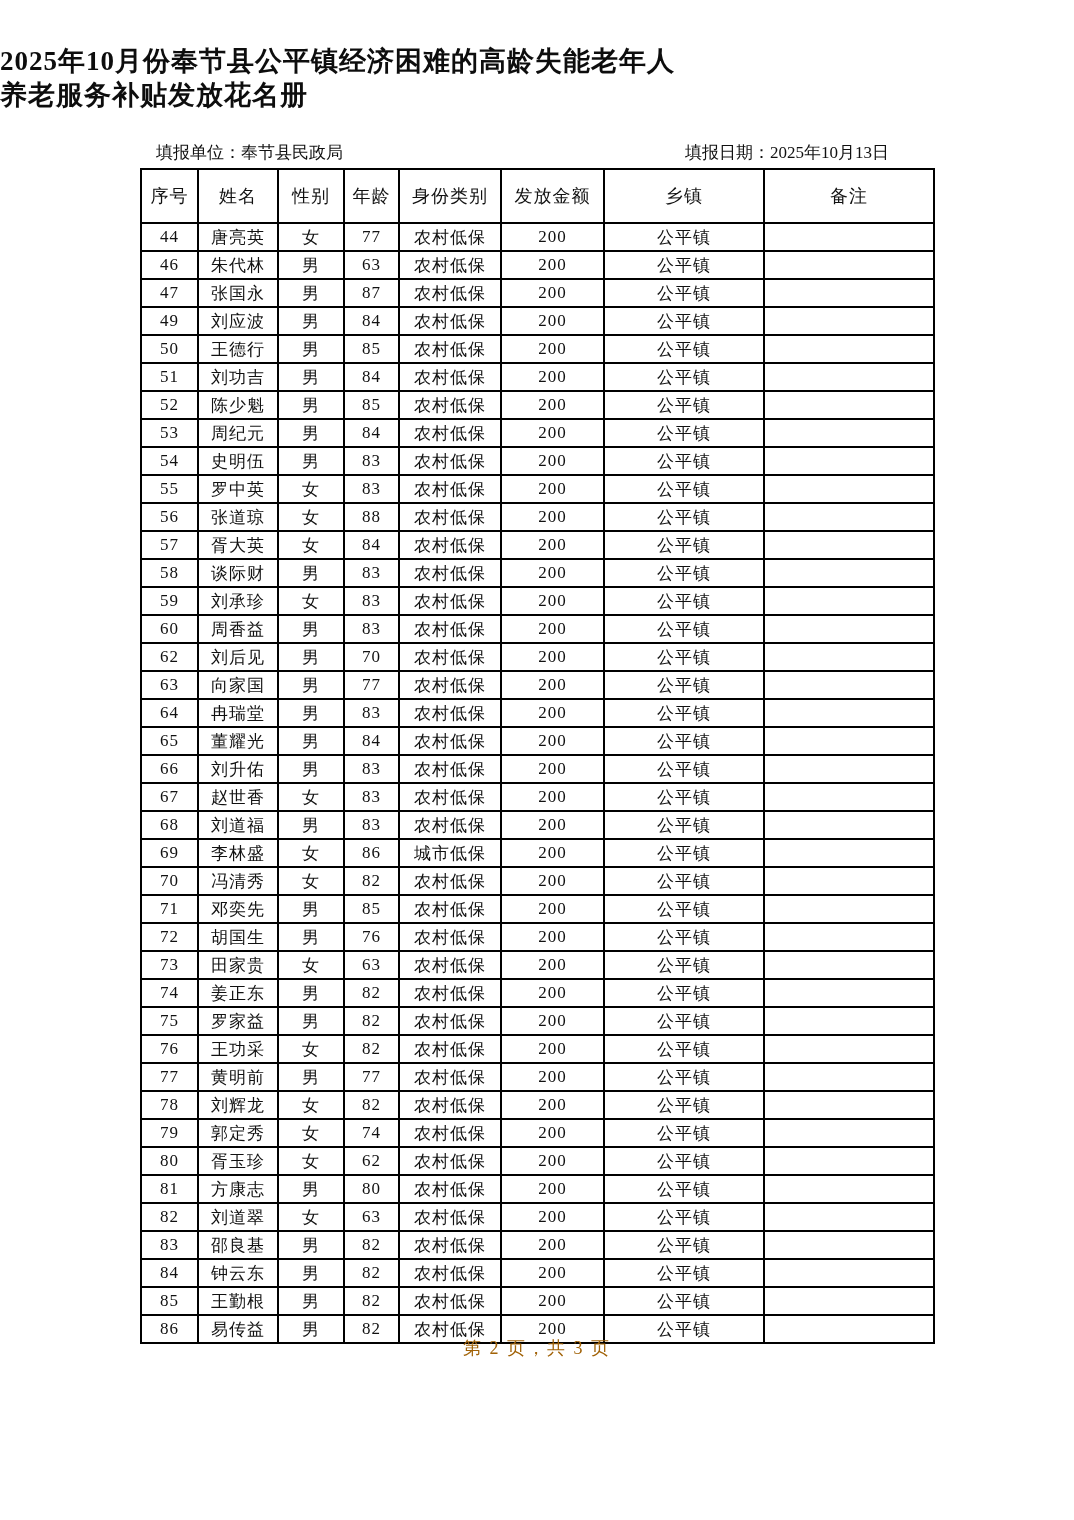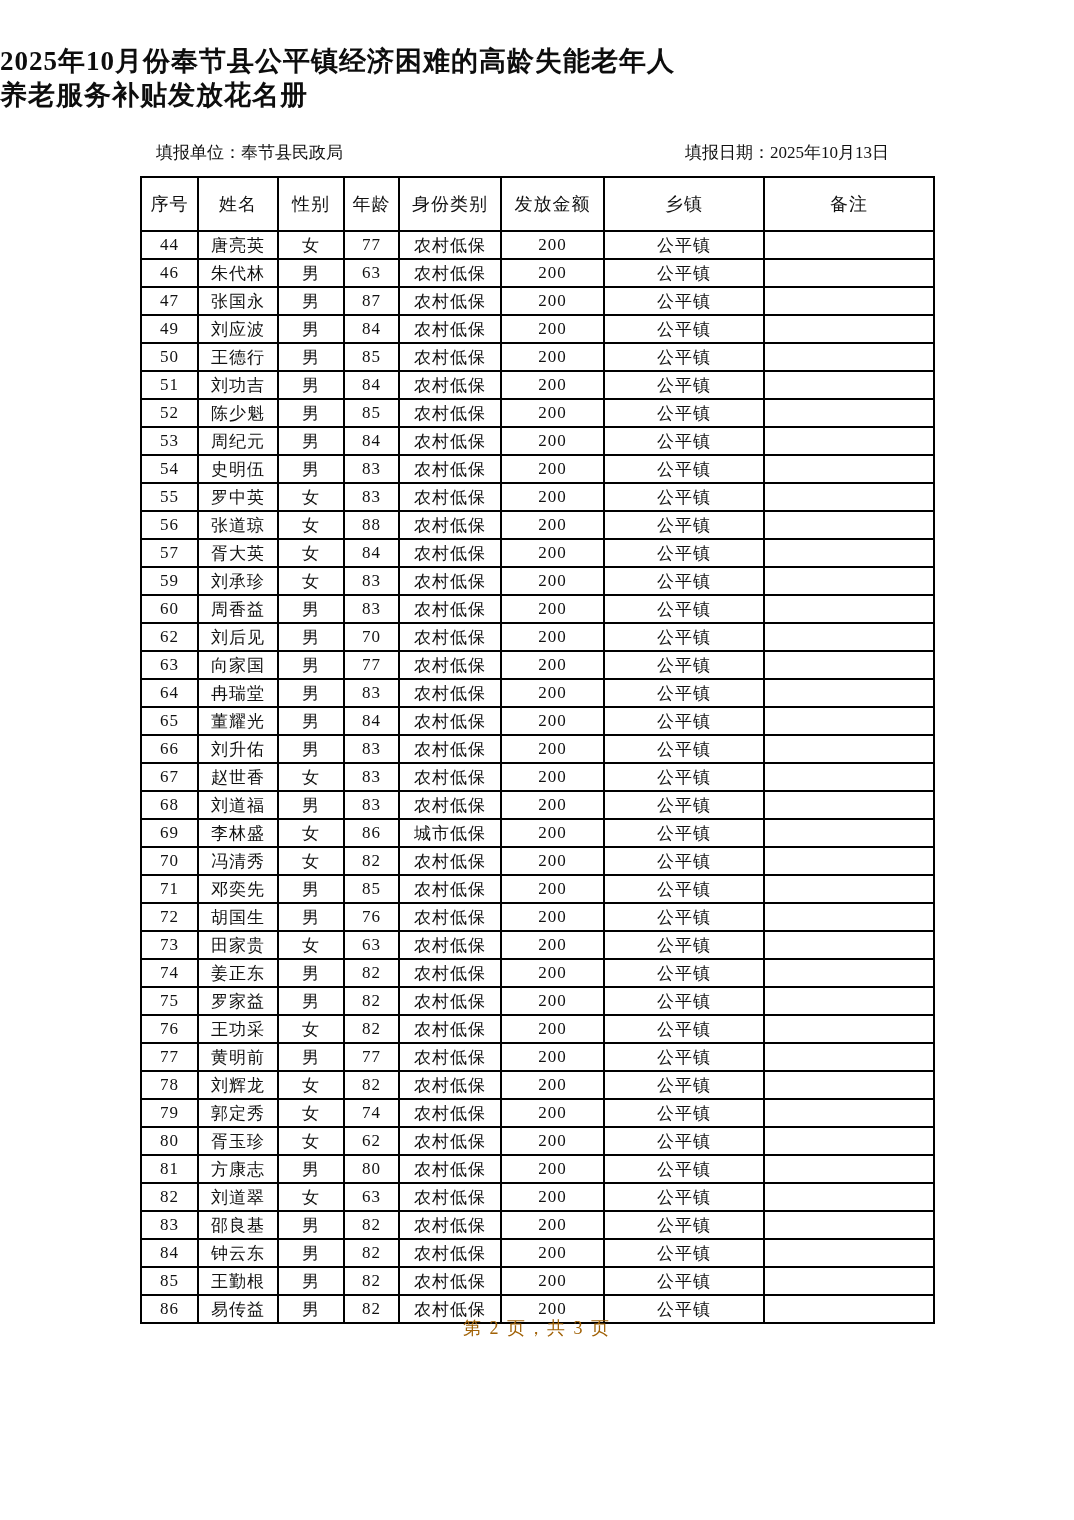--- a/index.html
+++ b/index.html
@@ -29,21 +29,21 @@
     display: flex;
     justify-content: space-between;
     font-size: 17px;
     line-height: 22px;
     box-sizing: border-box;
     padding-left: 16px;
     padding-right: 44px;
   }
   table.roster {
     margin-left: 140px;
-    margin-top: 12px;
+    margin-top: 4px;
     border-collapse: collapse;
     table-layout: fixed;
     width: 793px;
   }
   table.roster th, table.roster td {
     border: 2px solid #000000;
     text-align: center;
     vertical-align: middle;
     padding: 0;
     overflow: hidden;
@@ -219,20 +219,30 @@
           <td>57</td>
           <td>胥大英</td>
           <td>女</td>
           <td>84</td>
           <td>农村低保</td>
           <td>200</td>
           <td>公平镇</td>
           <td></td>
         </tr>
         <tr>
+          <td>58</td>
+          <td>谈际财</td>
+          <td>男</td>
+          <td>83</td>
+          <td>农村低保</td>
+          <td>200</td>
+          <td>公平镇</td>
+          <td></td>
+        </tr>
+        <tr>
           <td>59</td>
           <td>刘承珍</td>
           <td>女</td>
           <td>83</td>
           <td>农村低保</td>
           <td>200</td>
           <td>公平镇</td>
           <td></td>
         </tr>
         <tr>

